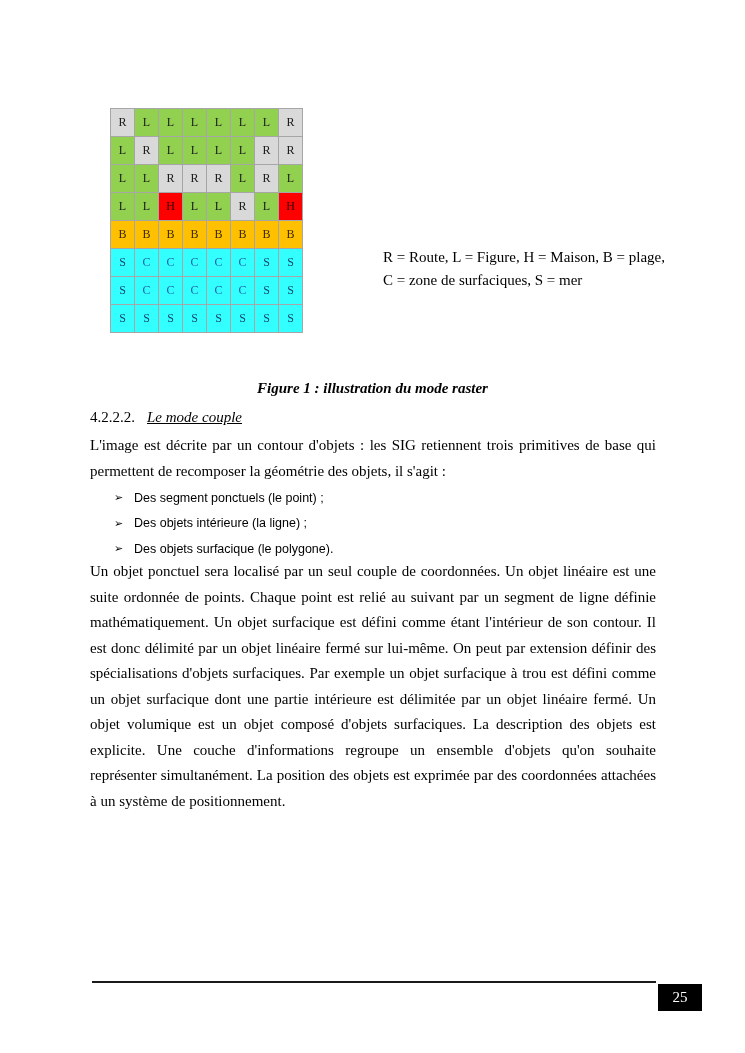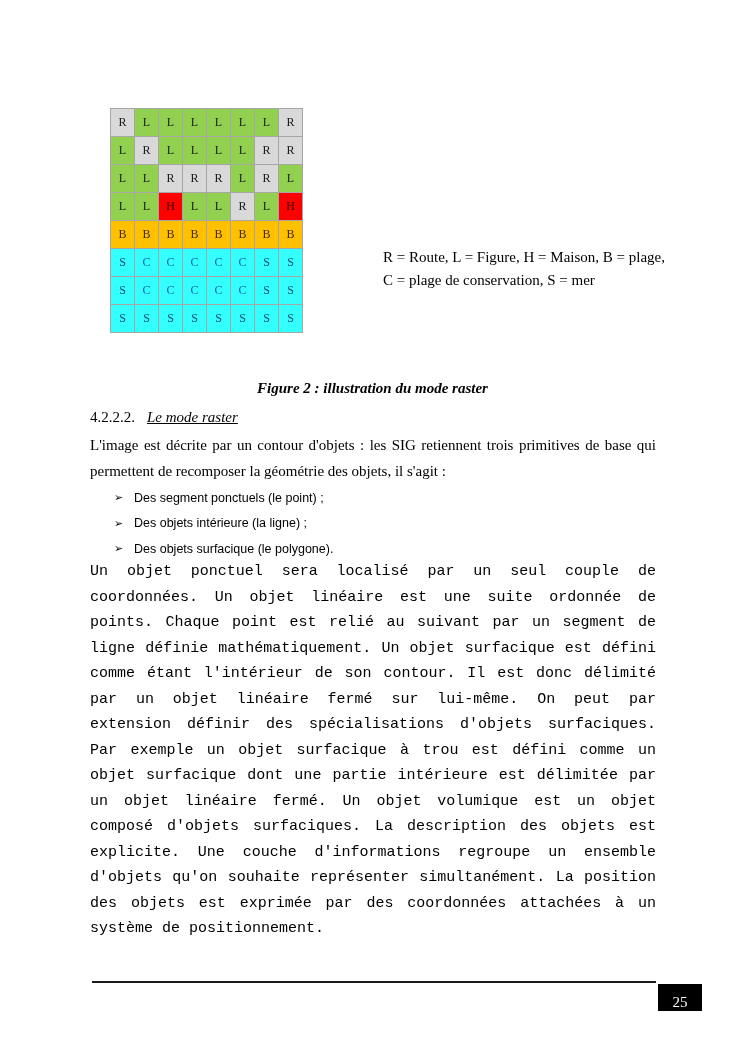--- a/index.html
+++ b/index.html
@@ -35,37 +35,37 @@
     position:absolute; left:90px; top:409px; font-size:15px;
   }
   .section .num { margin-right:12px; }
   .section .title { font-style:italic; text-decoration:underline; }
 
   .para {
     position:absolute; left:90px; width:566px;
     font-size:15px; line-height:25.5px; text-align:justify;
   }
   #para1 { top:433px; }
-  #para2 { top:559px;font-family:Liberation Mono, monospace; }
+  #para2 { top:559px; }
 
   .bullets {
     position:absolute; left:114px; top:485px;
     font-family:"Liberation Sans", sans-serif; font-size:12.5px; color:#000;
   }
   .bullet-row { height:25.5px; display:flex; align-items:center; }
   .bullet-glyph { width:20px; font-size:11px; }
 
   .footer-line {
     position:absolute; left:92px; top:981px; width:564px;
     border-top:2px solid #1a1a1a;
   }
   .page-num-box {
     position:absolute; left:658px; top:984px; width:44px; height:27px;
     background:#000000; color:#ffffff;
-    display:flex; align-items:flex-end; justify-content:center; font-size:15px;
+    display:flex; align-items:center; justify-content:center; font-size:15px;
   }
 </style>
 </head>
 <body>
 
 <div class="page">
 
   <div class="raster-grid">
       <div class="raster-cell" style="background: rgb(217, 217, 217); color: rgb(26, 26, 26);">R</div>
       <div class="raster-cell" style="background: rgb(146, 208, 80); color: rgb(26, 26, 26);">L</div>
@@ -128,27 +128,27 @@
       <div class="raster-cell" style="background: rgb(51, 255, 255); color: rgb(20, 72, 110);">S</div>
       <div class="raster-cell" style="background: rgb(51, 255, 255); color: rgb(20, 72, 110);">S</div>
       <div class="raster-cell" style="background: rgb(51, 255, 255); color: rgb(20, 72, 110);">S</div>
       <div class="raster-cell" style="background: rgb(51, 255, 255); color: rgb(20, 72, 110);">S</div>
       <div class="raster-cell" style="background: rgb(51, 255, 255); color: rgb(20, 72, 110);">S</div>
       <div class="raster-cell" style="background: rgb(51, 255, 255); color: rgb(20, 72, 110);">S</div>
     </div>
 
   <div class="legend">
     <div>R = Route, L = Figure, H = Maison, B = plage,</div>
-    <div>C = plage de conservation, S = mer</div>
+    <div>C = zone de surfaciques, S = mer</div>
   </div>
 
-  <div class="caption">Figure 2 : illustration du mode raster</div>
+  <div class="caption">Figure 1 : illustration du mode raster</div>
 
   <div class="section">
-    <span class="num">4.2.2.2.</span><span class="title">Le mode raster</span>
+    <span class="num">4.2.2.2.</span><span class="title">Le mode couple</span>
   </div>
 
   <div class="para" id="para1">L'image est décrite par un contour d'objets : les SIG retiennent trois primitives de base qui permettent de recomposer la géométrie des objets, il s'agit :</div>
 
   <div class="bullets">
     <div class="bullet-row">
       <span class="bullet-glyph">➢</span>
       <span>Des segment ponctuels (le point) ;</span>
     </div>
     <div class="bullet-row">

